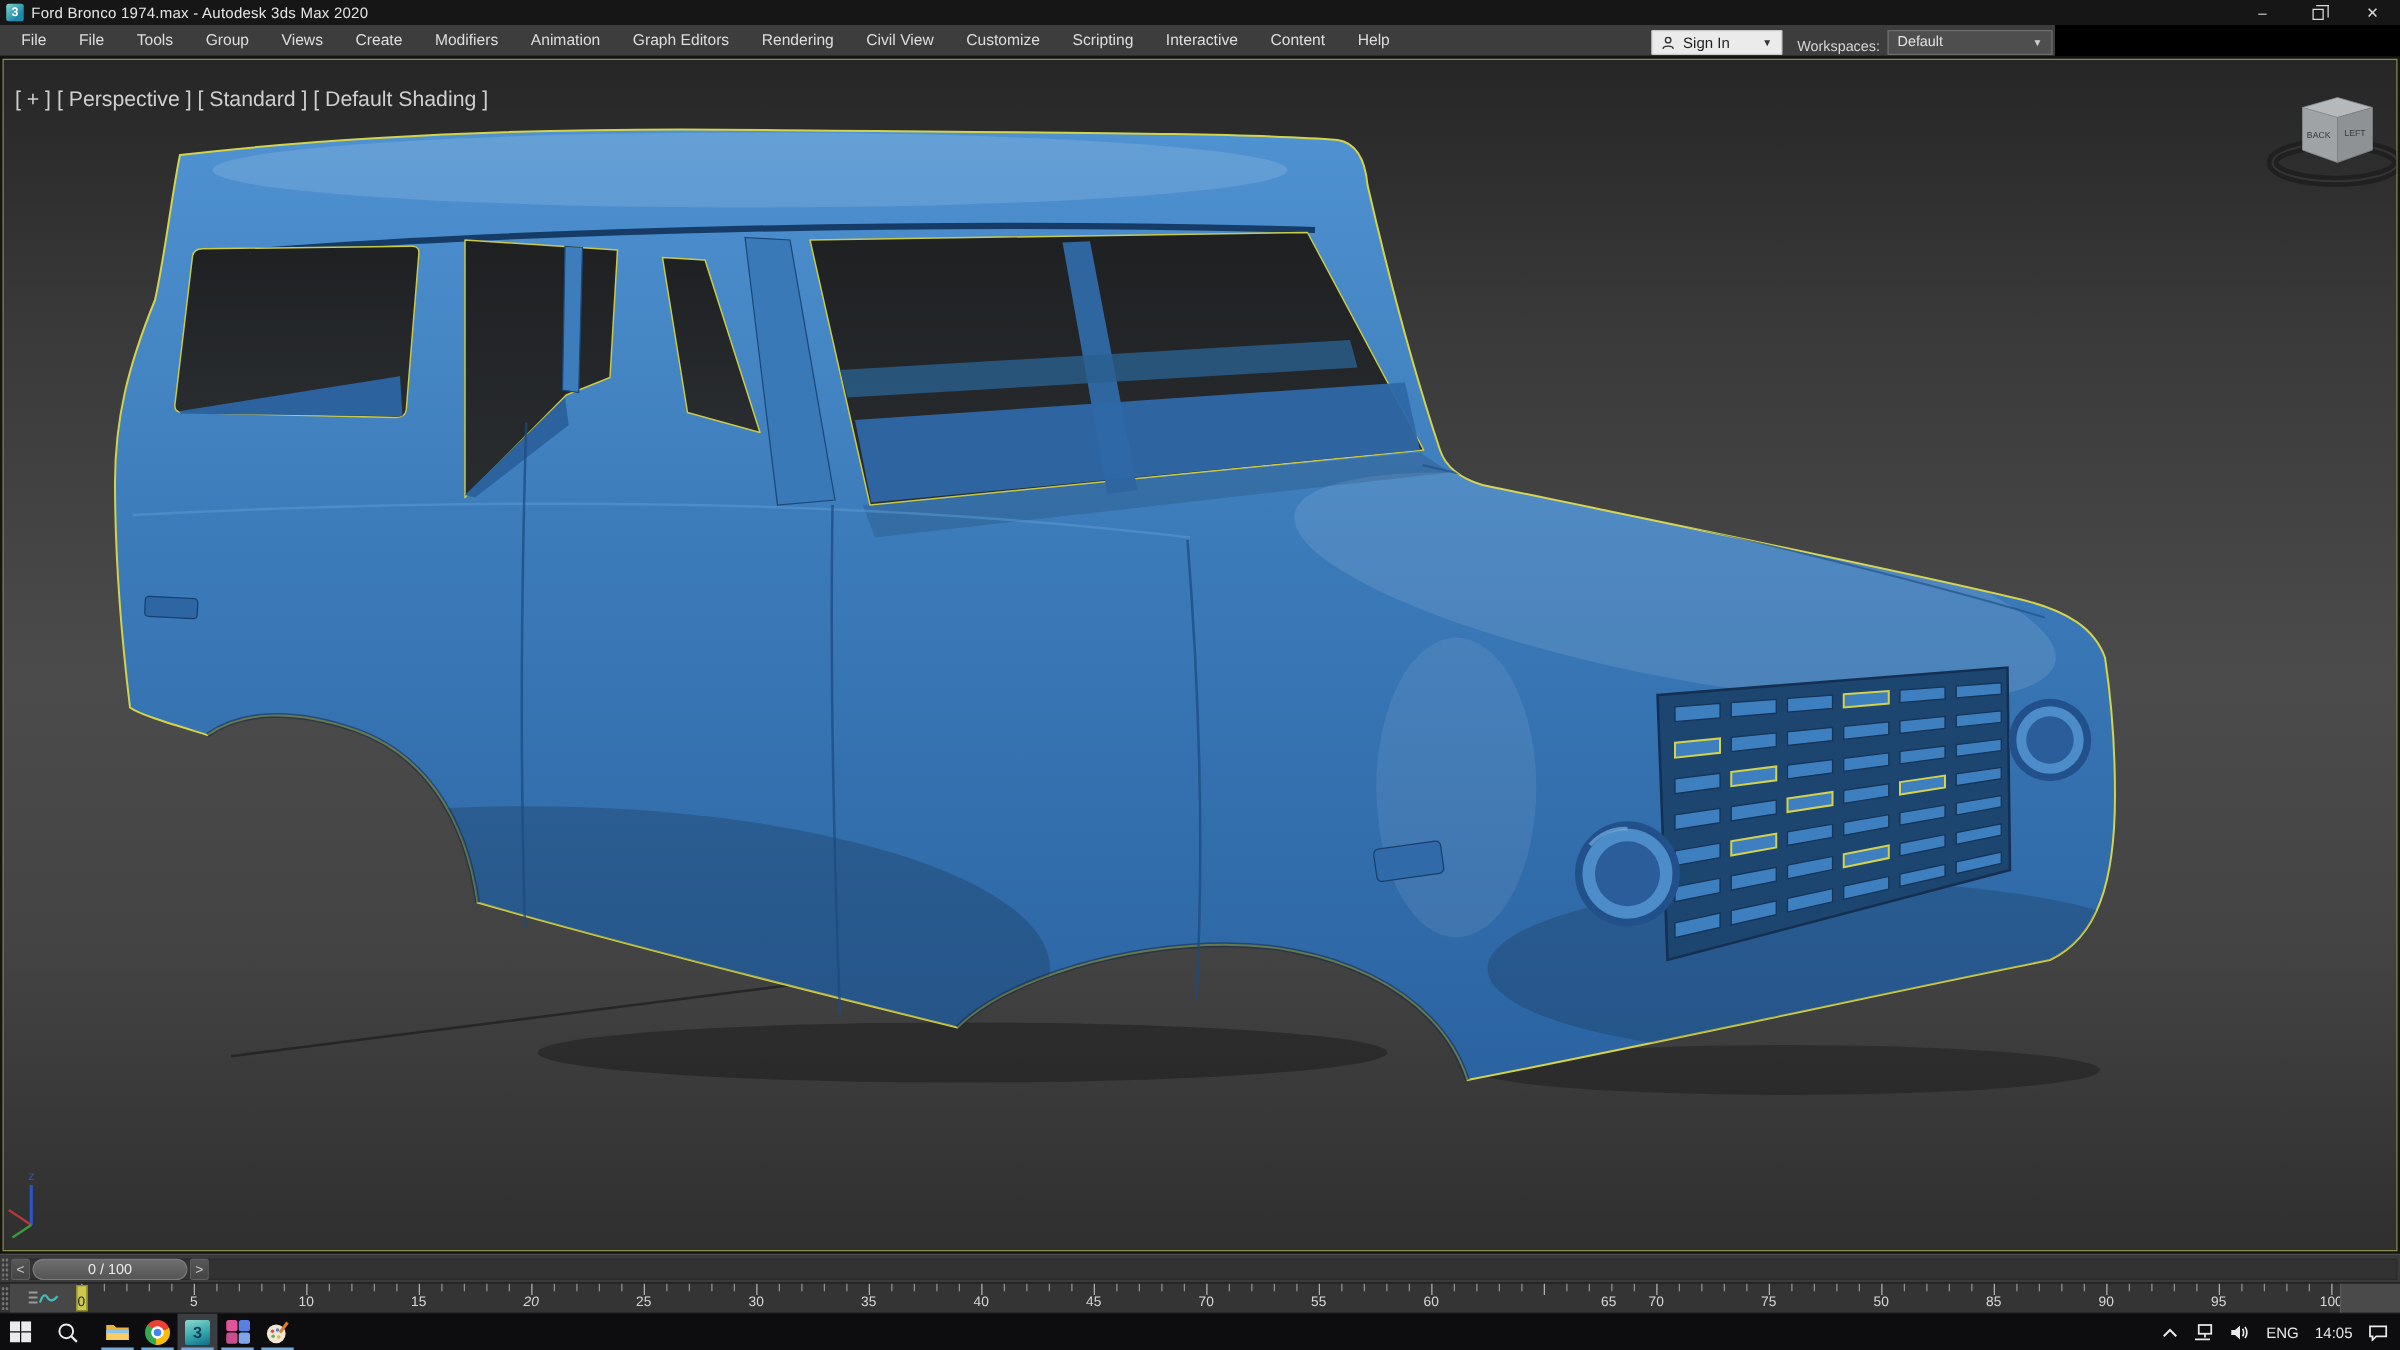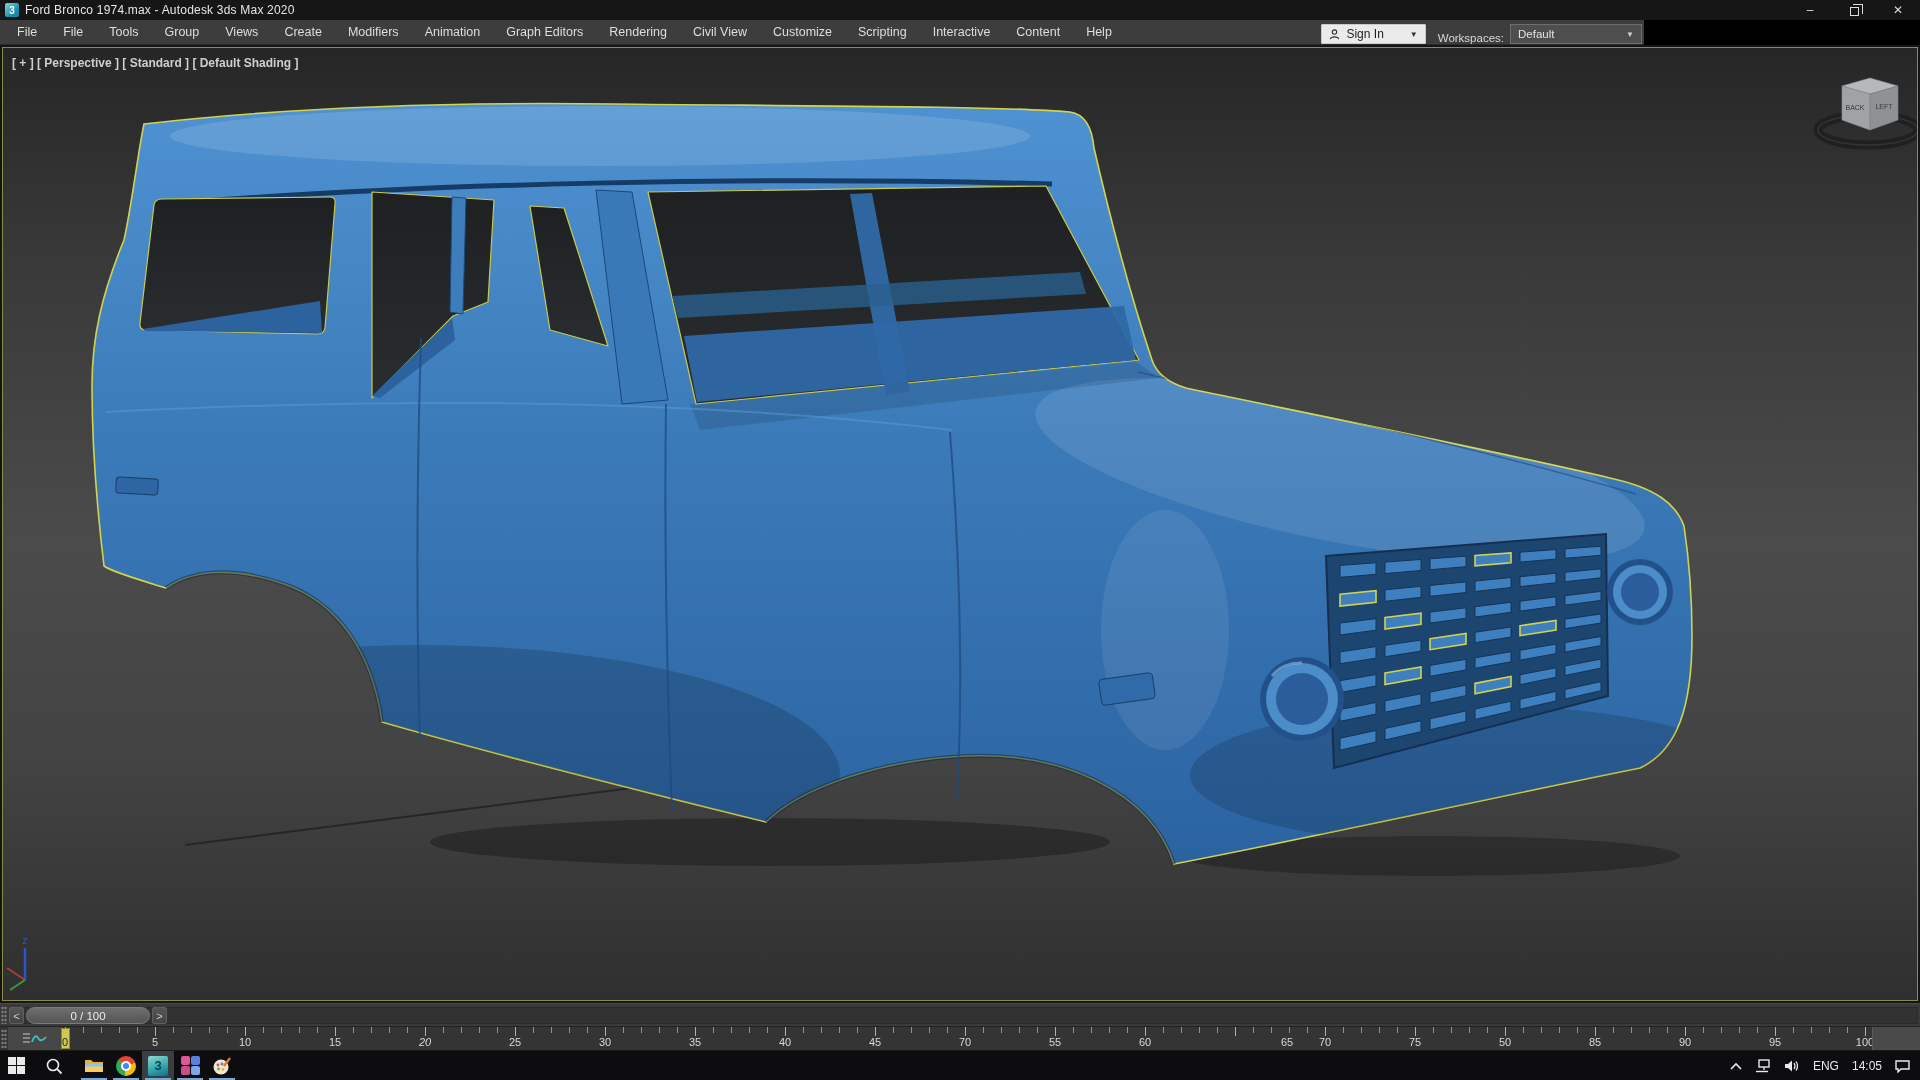--- a/index.html
+++ b/index.html
@@ -40,21 +40,21 @@
                       padding:0 7px; }
   #workspace-select .caret { margin-left:auto; font-size:8px; color:#cfcfcf; }
 
   
   #viewport { position:absolute; top:45px; left:0; width:1920px; height:958px;
               background:#151515; padding:2px; }
   #viewport-inner { position:relative; width:100%; height:100%;
               border:1px solid #8c8c4a; overflow:hidden;
               background:linear-gradient(180deg,#262626 0%,#393939 22%,#4b4b4b 52%,#434343 75%,#2f2f2f 100%); }
   #scene { position:absolute; top:-48px; left:-3px; width:1920px; height:1080px; }
-  #vp-label { position:absolute; top:8px; left:9px; color:#cfcfcf; font-size:12px; z-index:5;font-weight:bold; }
+  #vp-label { position:absolute; top:22px; left:9px; color:#cfcfcf; font-size:17px; z-index:5; }
 
   
   #time-slider-row { position:absolute; top:1003px; left:0; width:1920px; height:23px;
                      background:#3a3a3a; border-top:1px solid #4a4a4a; }
   .grip { position:absolute; left:1px; top:2px; bottom:2px; width:6px;
           background:radial-gradient(#777 1px, transparent 1.2px); background-size:3px 4px; }
   #slider-track { position:absolute; left:22px; right:2px; top:3px; height:17px;
                   background:#323232; border:1px solid #2a2a2a; }
   .ts-btn { position:absolute; top:3px; width:15px; height:17px; text-align:center;
             background:linear-gradient(#565656,#444); border:1px solid #5e5e5e; border-radius:2px;

